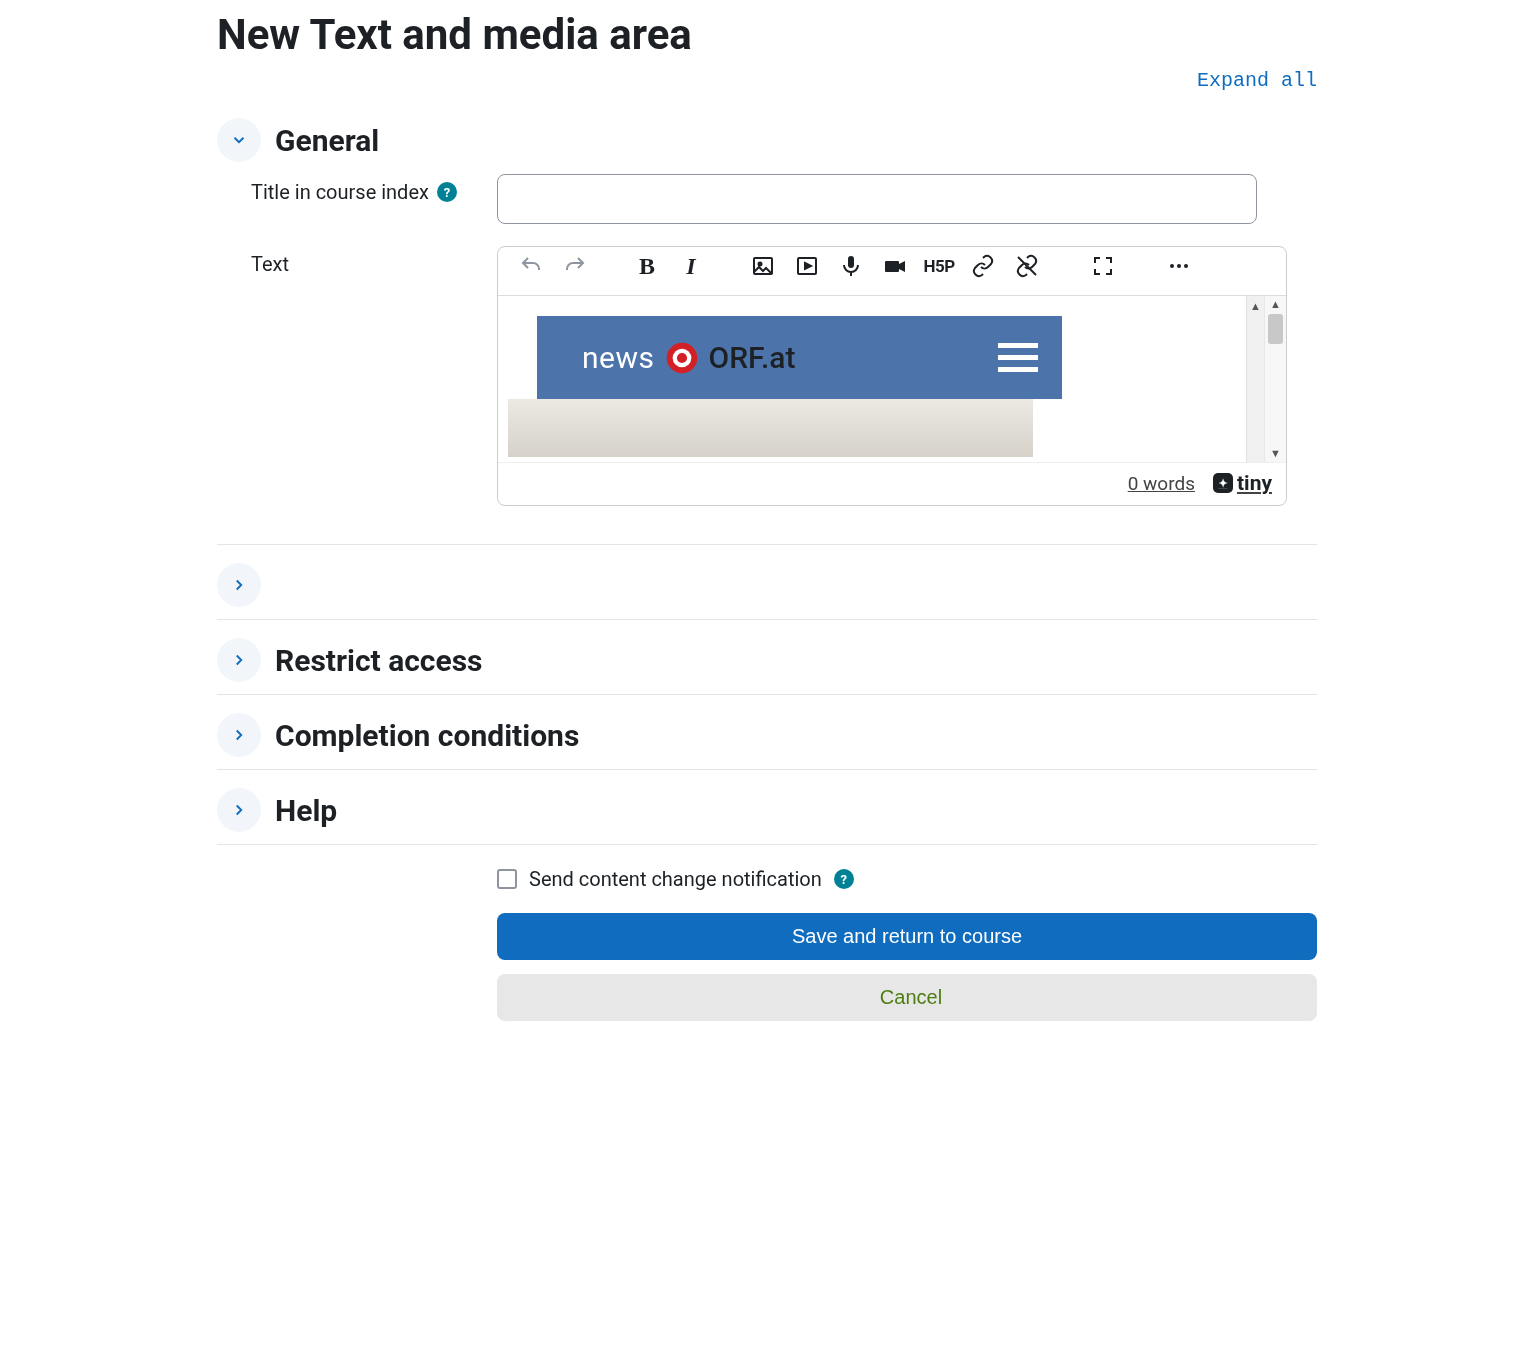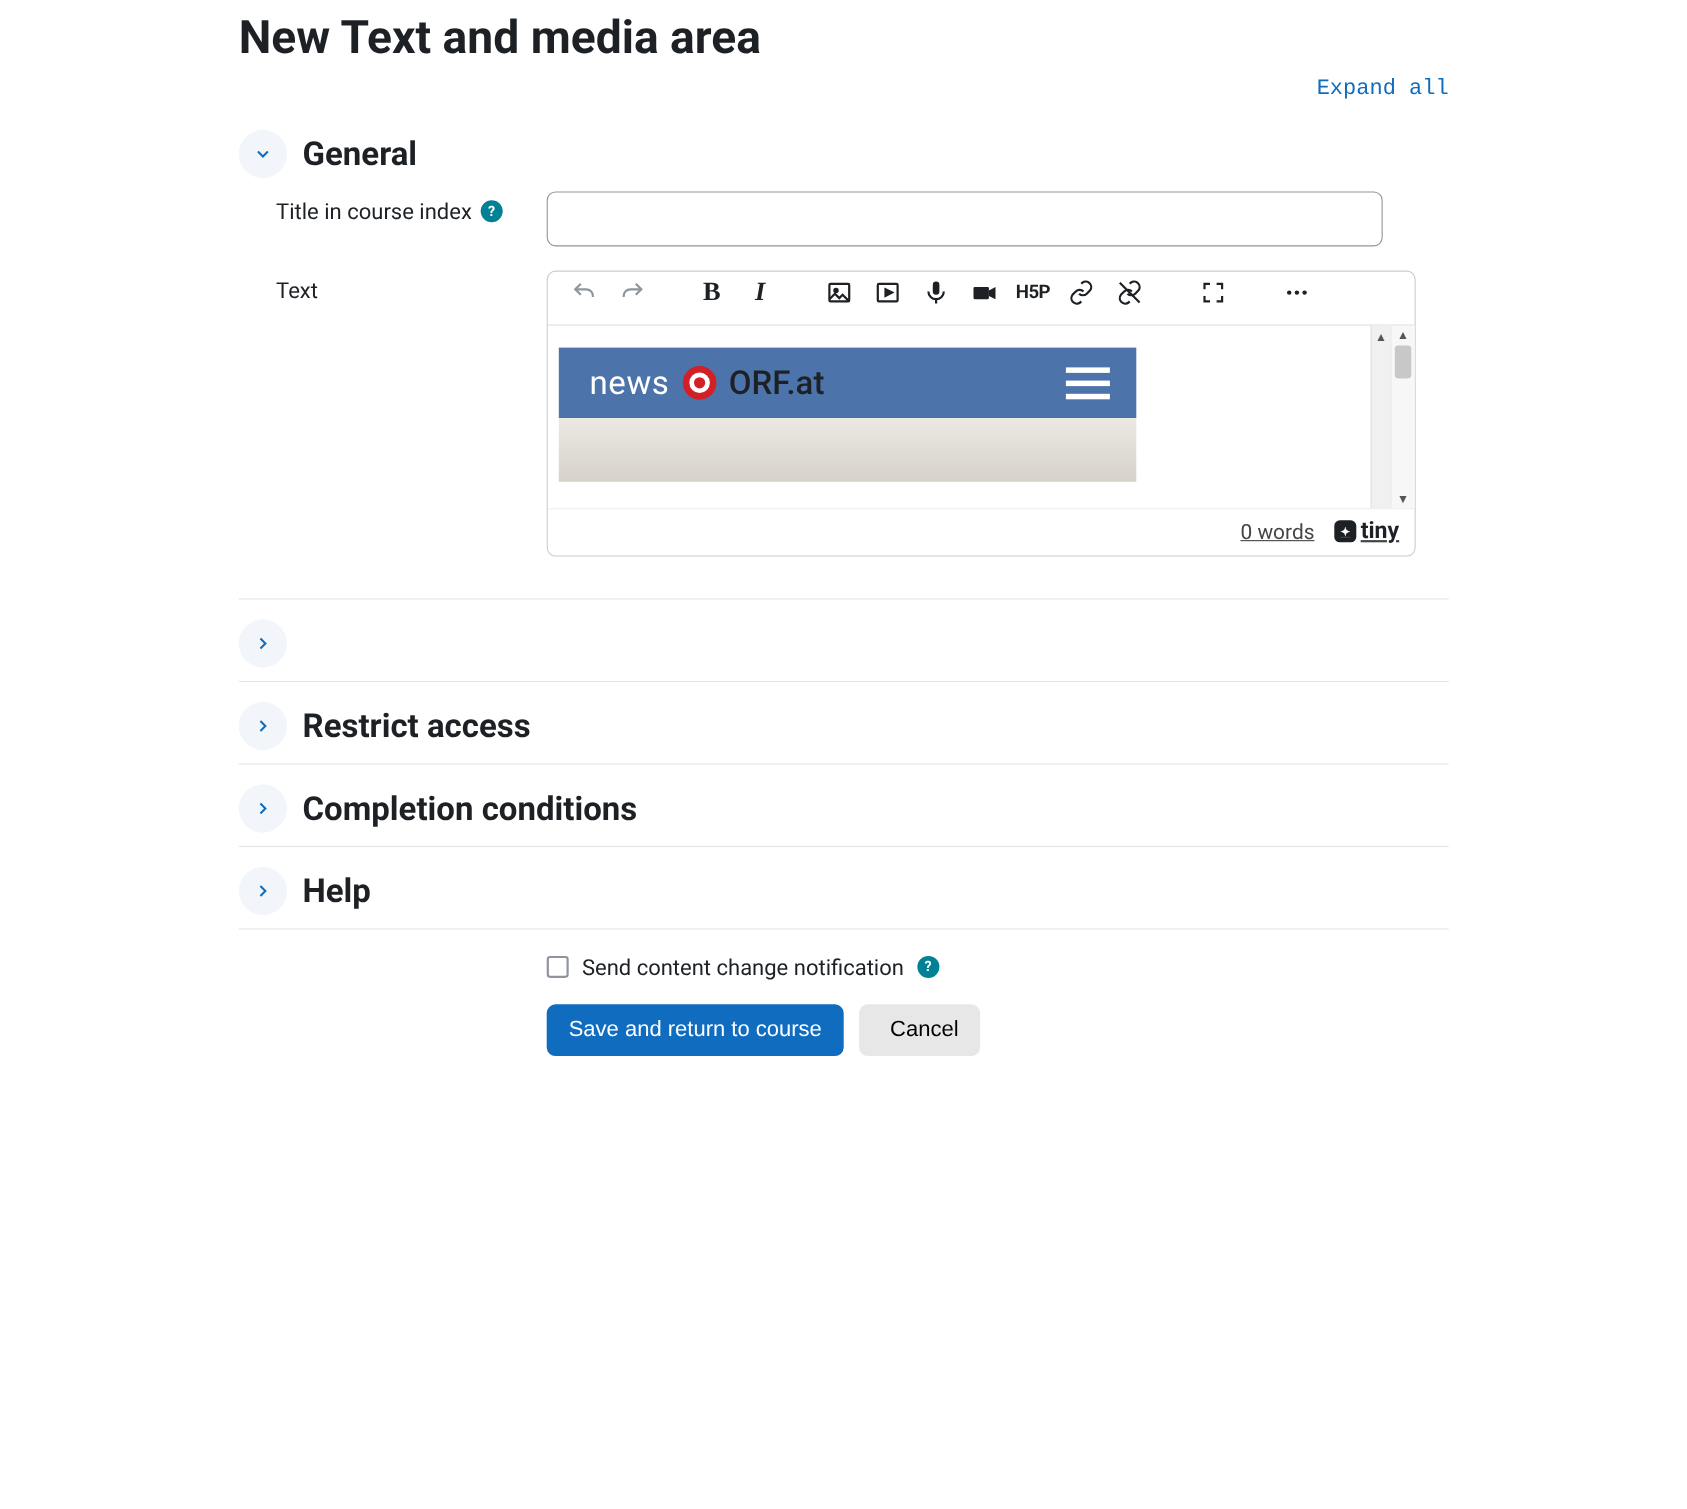--- a/index.html
+++ b/index.html
@@ -158,25 +158,26 @@
   .editor-outer-scroll .arrow {
     position: absolute; left: 5px; color: #555; font-size: 11px;
   }
   .editor-outer-scroll .thumb {
     position: absolute; top: 18px; left: 3px; right: 3px; height: 30px;
     background: #c8c8c8; border-radius: 3px;
   }
 
   .embedded-bar {
     width: 525px;
-    height: 64px;
+    height: 83px;
     background: #4c74ab;
     display: flex; align-items: center; justify-content: space-between;
-    padding: 0 24px 0 28px;
+    padding: 0 24px 0 45px;
     color: #fff;
+    margin-left: 29px;
   }
   .embedded-logo { display: flex; align-items: center; gap: 10px; }
   .embedded-logo .news { font-size: 30px; color: #fff; letter-spacing: 0.5px; }
   .orf-bullseye { width: 34px; height: 34px; }
   .embedded-logo .orfat { font-size: 30px; color: #1d2125; font-weight: 500; }
   .hamburger { display:flex; flex-direction:column; gap:7px; }
   .hamburger div { width: 40px; height: 5px; background: #fff; }
   .embedded-below {
     width: 525px; height: 58px;
     background: linear-gradient(#ece9e3, #d6d2ca);
@@ -200,31 +201,31 @@
   .notify-row {
     display: flex; align-items: center; gap: 12px;
     padding: 22px 0 22px 280px;
     font-size: 20px;
   }
   .checkbox {
     width: 20px; height: 20px; border: 2px solid #8f959e; border-radius: 3px;
     display:inline-block; cursor:pointer; background:#fff;
   }
   .action-row {
-    display: flex; gap: 14px; padding-left: 280px; padding-bottom: 30px;
+    display: flex; gap: 14px; padding-left: 280px; padding-bottom: 30px; flex-direction: column;
   }
   .btn {
     font-size: 20px;
     padding: 12px 20px;
     border-radius: 8px;
     border: none;
     cursor: pointer;
   }
   .btn-primary { background: #0f6cbf; color: #fff; }
-  .btn-secondary { background: #e7e7e7; color: #000000; padding-left: 28px; }
+  .btn-secondary { background: #e7e7e7; color: #4d7c0f; padding-left: 28px; }
 </style>
 </head>
 <body>
 
 <div class="container">
   <h1 class="page-title">New Text and media area</h1>
 
   <div class="expand-all-row">
     <a class="expand-all">Expand all</a>
   </div>

